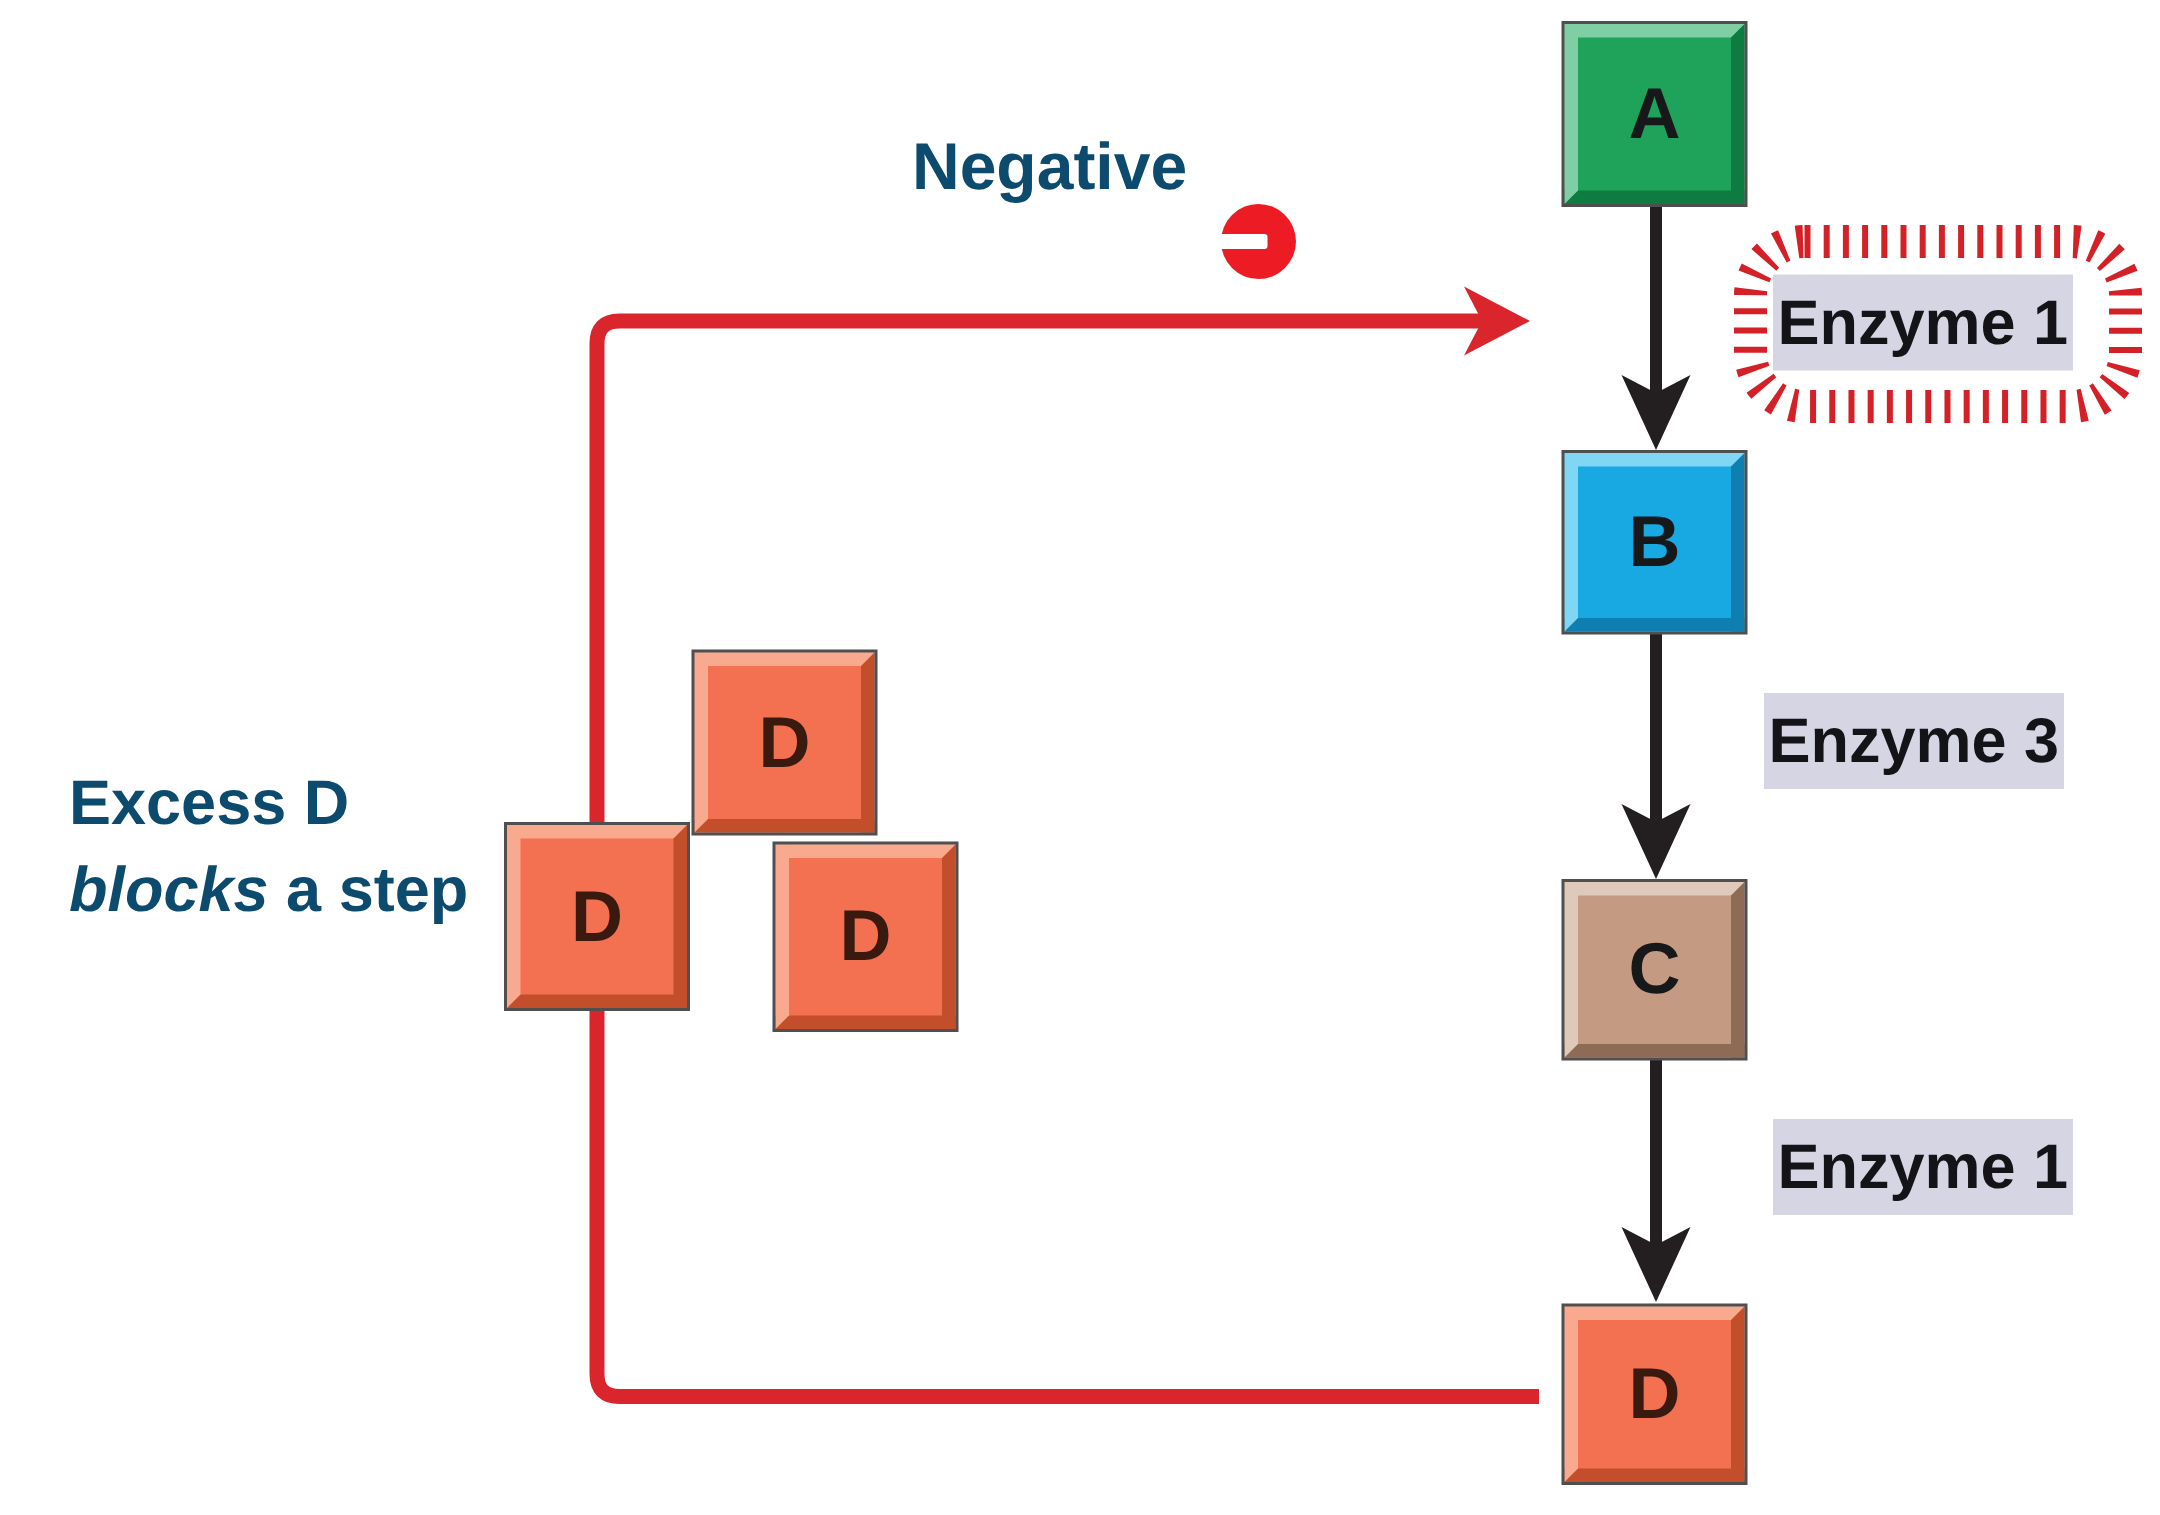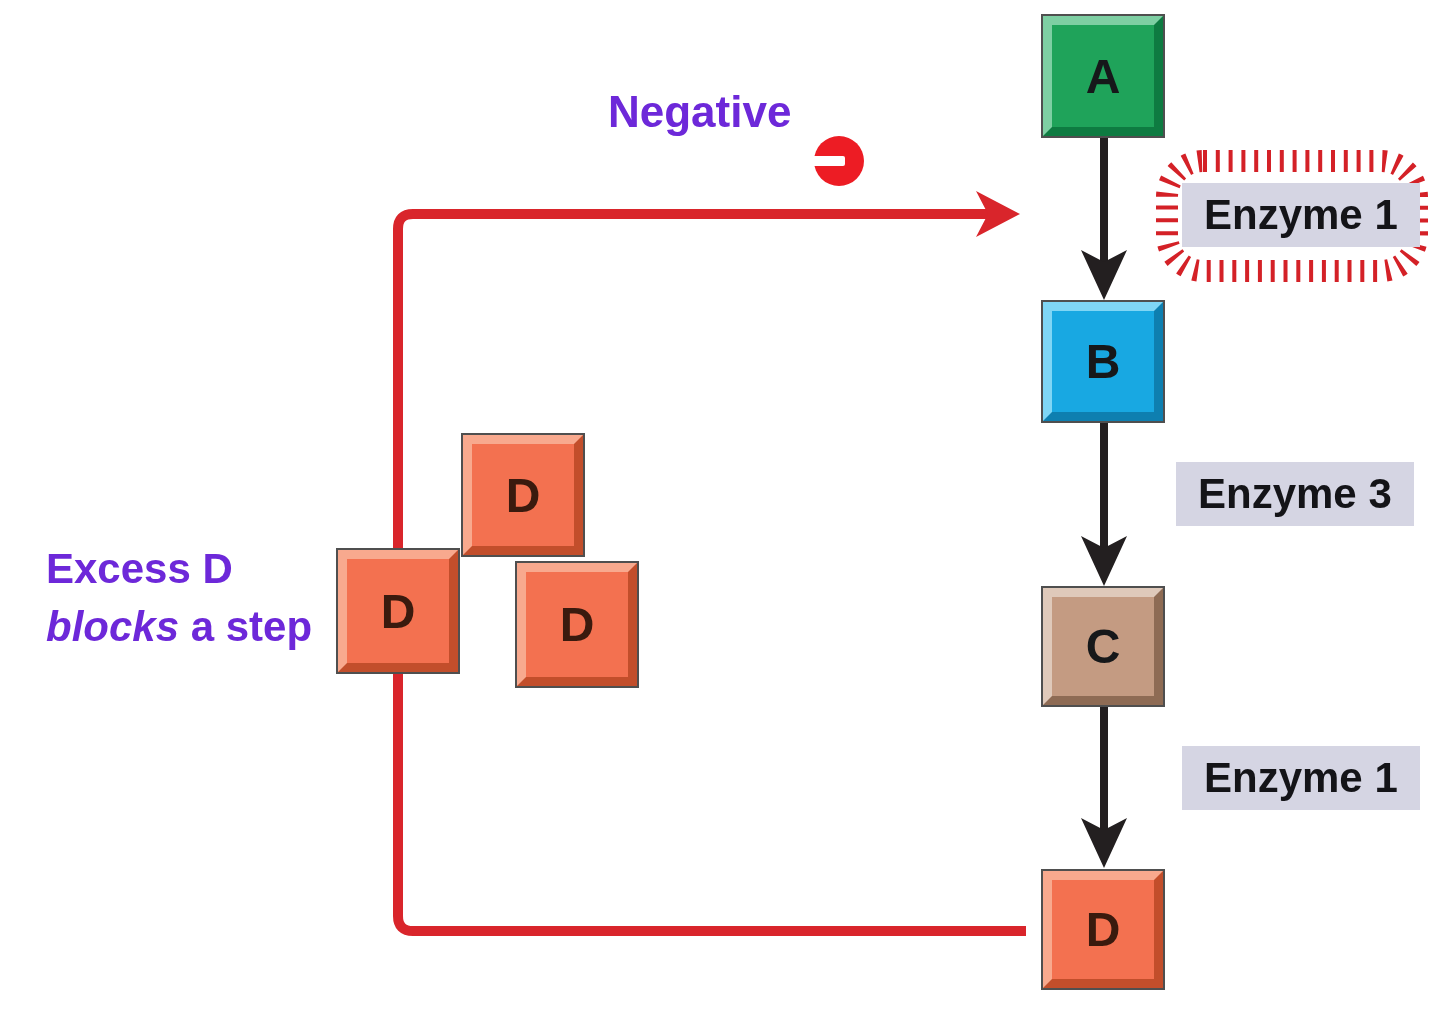--- a/index.html
+++ b/index.html
@@ -69,28 +69,28 @@
 
   .enzyme-label {
     position: absolute;
     z-index: 1;
     background: var(--enzyme_label_bg);
     color: #141418;
     font-weight: 700;
     font-size: 42px;
     height: 64px;
     line-height: 64px;
-    padding: 0 22px;
+    padding: 0 3px;
     white-space: nowrap;
   }
 
   .caption {
     position: absolute;
     z-index: 1;
-    color: #6d28d9;
+    color: #0c4a6e;
     font-weight: 700;
     font-size: 44px;
     line-height: 48px;
     white-space: nowrap;
   }
   .caption.excess { font-size: 42px; line-height: 58px; }
   .ital { font-style: italic; text-align: center; }
 </style>
 </head>
 <body>
@@ -147,18 +147,18 @@
   </div>
 
   <div class="enzyme-label" style="left:1182px; top:183px;">Enzyme 1</div>
   <div class="enzyme-label" style="left:1176px; top:462px;">Enzyme 3</div>
   <div class="enzyme-label" style="left:1182px; top:746px;">Enzyme 1</div>
 
   <div class="caption" style="left:608px; top:88px;">
     <div>Negative</div>
   </div>
 
-  <div class="caption excess" style="left:46px; top:506px;margin-top:34px;">
+  <div class="caption excess" style="left:46px; top:506px;">
     <div>Excess D</div>
     <div><span class="ital">blocks</span><span> a step</span></div>
   </div>
 
 </div>
 
 </body></html>

